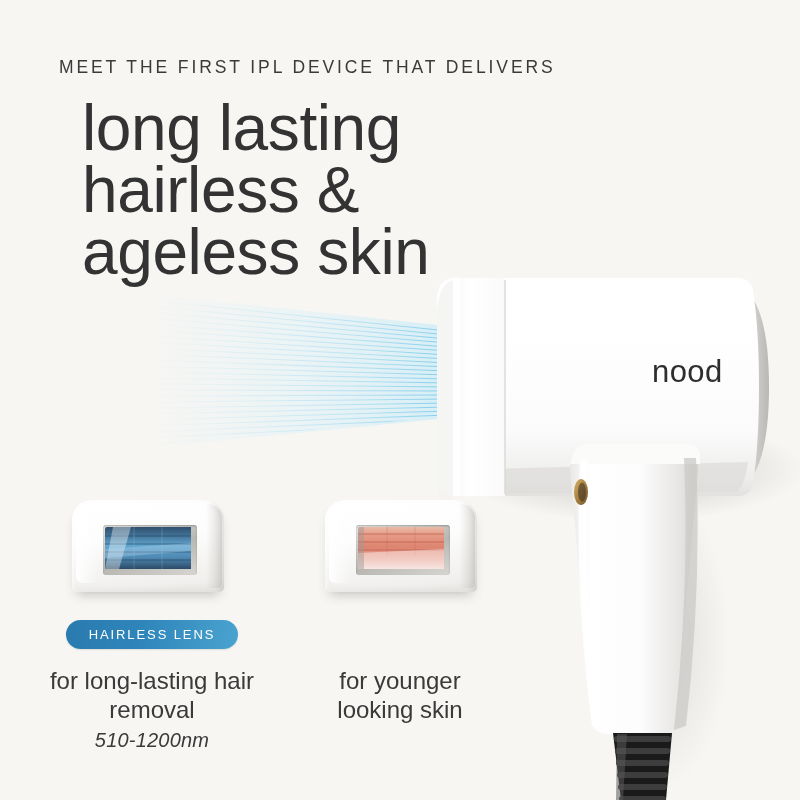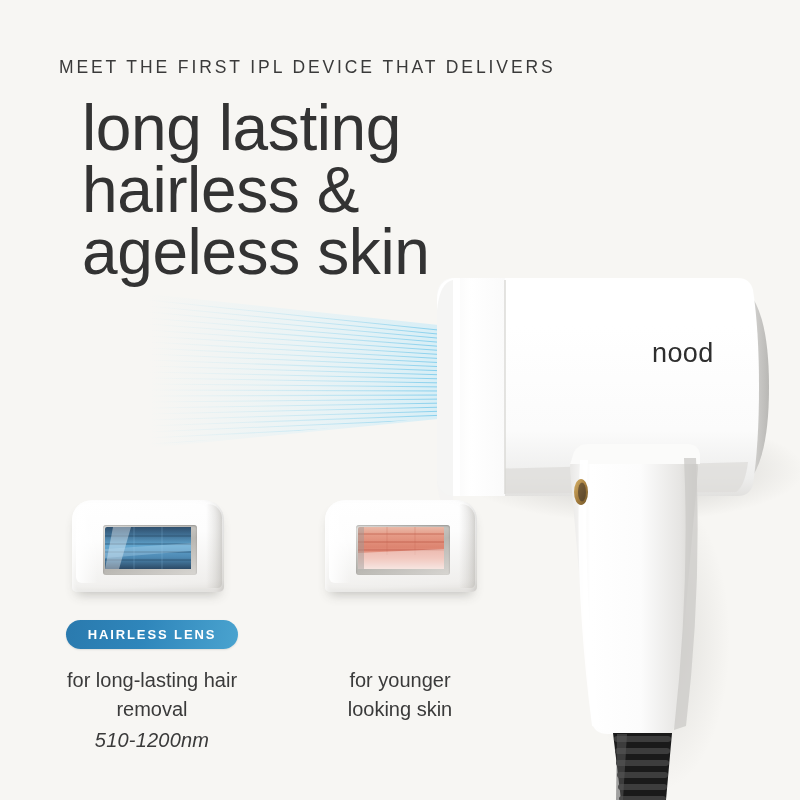--- a/index.html
+++ b/index.html
@@ -114,40 +114,40 @@
   
   .badge {
     position: absolute;
     height: 29px;
     border-radius: 15px;
     display: flex;
     align-items: center;
     justify-content: center;
     color: #ffffff;
     font-size: 13px;
-    font-weight: 700;
+    font-weight: 400;
     letter-spacing: 1.9px;
     white-space: nowrap;
     box-shadow: 0 1px 2px rgba(0,0,0,0.10);
   }
   .badge-blue {
     left: 66px; top: 620px; width: 172px;
     background: linear-gradient(100deg, #2a7aae 0%, #2f86bb 45%, #4aa3cf 100%);
   }
   .badge-red {
     left: 318px; top: 620px; width: 164px;
     background: linear-gradient(100deg, #ad1f26 0%, #c72a30 45%, #dd4449 100%);
   }
 
   
   .caption {
     position: absolute;
     text-align: center;
     color: #3a3a3a;
-    font-size: 20px;
+    font-size: 24px;
     line-height: 29px;
     font-weight: 400;
     white-space: pre;
   }
   .cap-blue { left: 38px; top: 666px; width: 228px; }
   .cap-red  { left: 290px; top: 666px; width: 220px; }
 
   .nm {
     position: absolute;
     text-align: center;
@@ -326,21 +326,21 @@
           <rect x="616" y="760" width="53" height="6" rx="3"></rect>
           <rect x="617" y="772" width="51" height="6" rx="3"></rect>
           <rect x="618" y="784" width="49" height="6" rx="3"></rect>
           <rect x="619" y="796" width="47" height="5" rx="3"></rect>
         </g>
         <path d="M617 734 L627 734 L623 800 L616 800 Z" fill="#5a5a5a" opacity="0.55"></path>
       </g>
     </svg>
   </div>
 
-  <div style="position:absolute;left:652px;top:338px;font-size:27px;color:#2e2e2e;letter-spacing:0.4px;font-weight:400;">nood</div>
+  <div style="position:absolute;left:652px;top:354px;font-size:31px;color:#2e2e2e;letter-spacing:0.4px;font-weight:400;">nood</div>
 
   <div class="cart" style="left:72px;top:500px;">
     <div class="cart-body"></div>
     <div class="lens-win">
       <div class="lens-glass">
         <svg width="86" height="42" viewBox="0 0 86 42">
           <defs>
             <linearGradient id="blueLens" x1="0" y1="0" x2="0" y2="1">
               <stop offset="0" stop-color="#2f4f6d"></stop>
               <stop offset="0.18" stop-color="#3f6e92"></stop>

